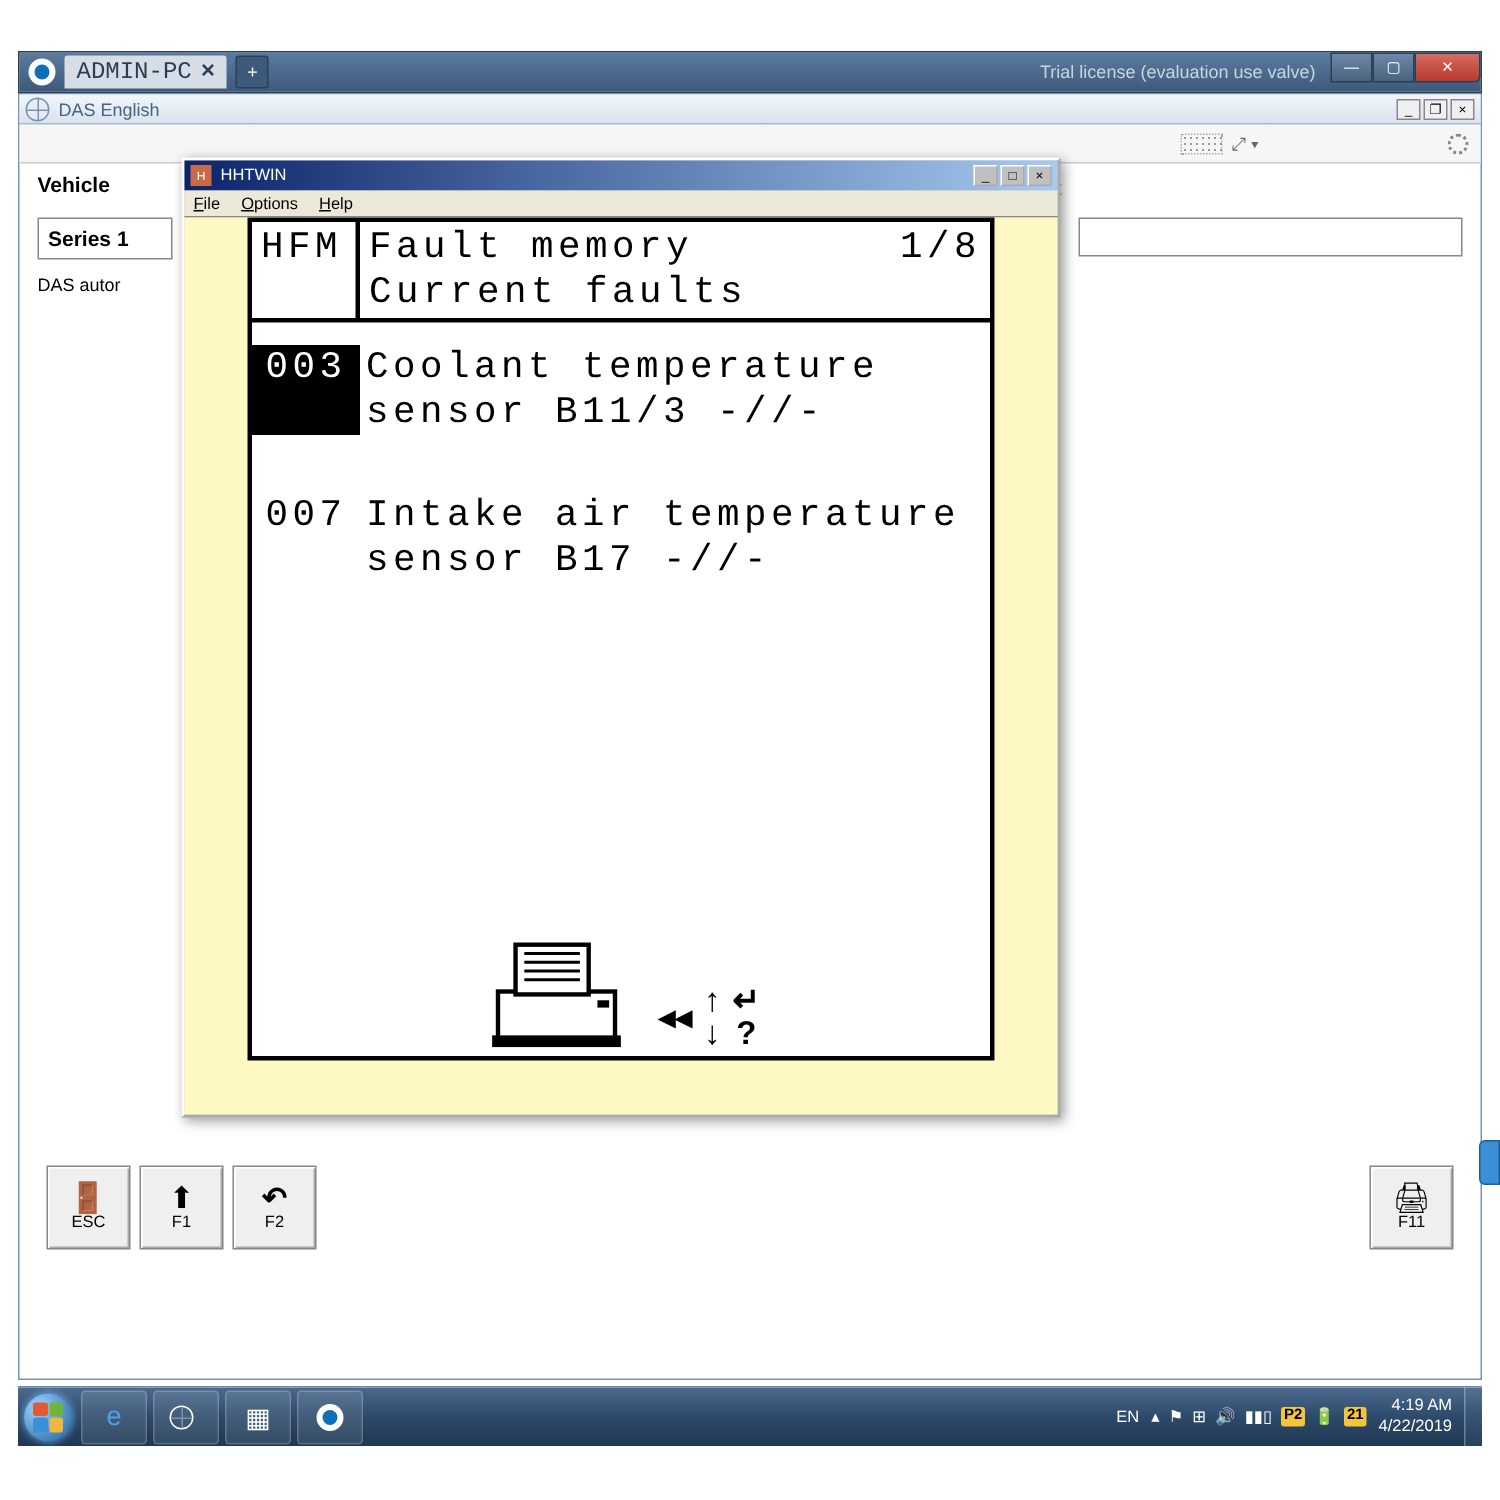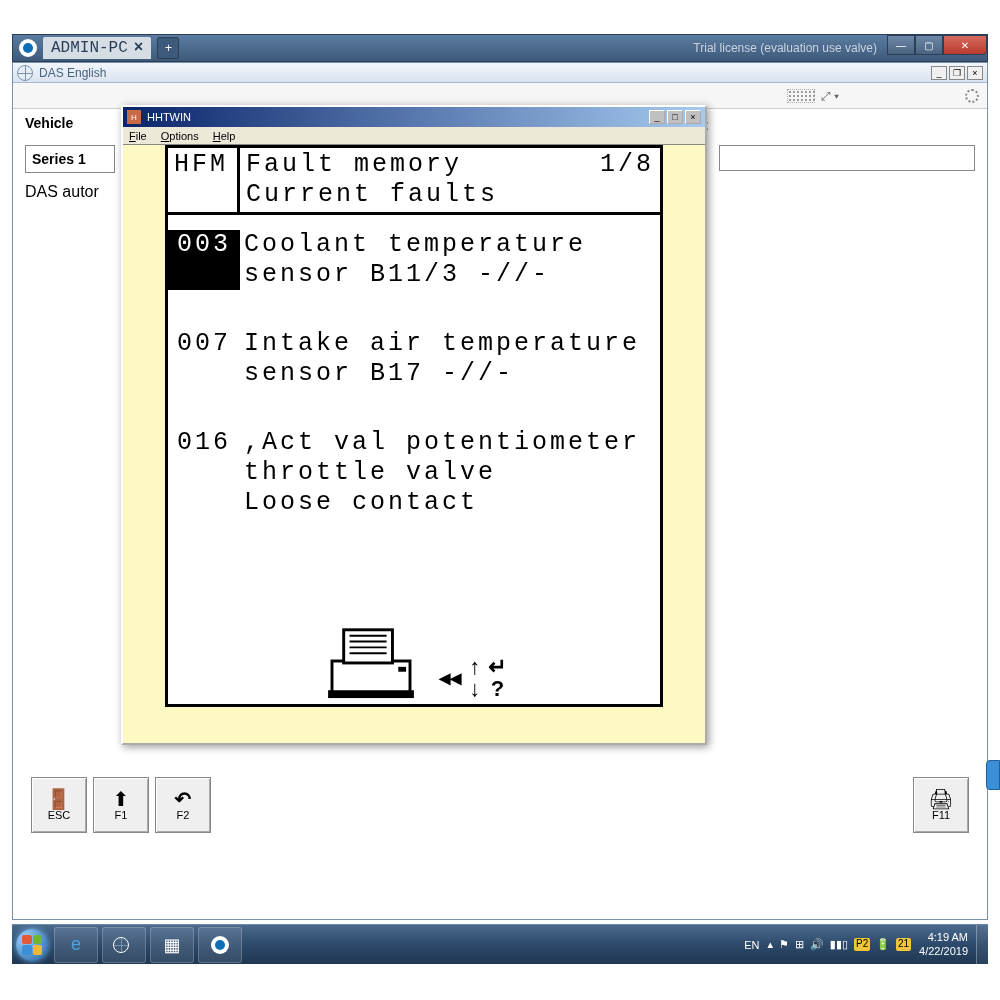--- a/index.html
+++ b/index.html
@@ -30,21 +30,21 @@
 
 .parent-toolbar { height: 26px; border-bottom: 1px solid #ccc; background: #f6f6f6; display: flex; align-items: center; justify-content: flex-end; padding-right: 8px; gap: 6px; }
 .grip { width: 28px; height: 14px; background-image: radial-gradient(#999 1px, transparent 1px); background-size: 4px 4px; border: 1px dotted #aaa; }
 .expand-icon { font-size: 12px; color: #666; cursor: pointer; }
 .gear-icon { width: 14px; height: 14px; border: 2px dotted #888; border-radius: 50%; margin-left: 120px; cursor: pointer; }
 
 .vehicle-label { position: absolute; left: 12px; top: 52px; font-weight: bold; font-size: 14px; }
 .series-box { position: absolute; left: 12px; top: 82px; width: 90px; height: 28px; background: #fff; border: 1px solid #888; display: flex; align-items: center; padding-left: 6px; font-size: 14px; overflow: hidden; font-weight: bold; }
 .right-field { position: absolute; left: 706px; top: 82px; right: 12px; height: 26px; border: 1px solid #888; background: #fff; }
 .right-letter { position: absolute; left: 690px; top: 54px; font-weight: bold; font-size: 14px; }
-.das-text { position: absolute; left: 12px; top: 120px; font-size: 16px; }
+.das-text { position: absolute; left: 12px; top: 120px; font-size: 12px; }
 
 
 .hhtwin { position: absolute; left: 108px; top: 42px; width: 586px; height: 640px; background: #c0c0c0; border: 2px outset #fff; box-shadow: 2px 2px 8px rgba(0,0,0,0.4); }
 .hhtwin-title { height: 20px; background: linear-gradient(to right, #0a246a, #a6caf0); color: #fff; display: flex; align-items: center; padding: 0 4px; font-size: 11px; }
 .hhtwin-title .app-icon { width: 14px; height: 14px; background: #c96a47; margin-right: 6px; display: flex; align-items: center; justify-content: center; font-size: 8px; color: #fff; }
 .hhtwin-title .title-btns { margin-left: auto; display: flex; gap: 2px; }
 .hhtwin-title .tbtn { width: 16px; height: 14px; background: #c0c0c0; border: 1px outset #fff; color: #000; font-size: 9px; display: flex; align-items: center; justify-content: center; cursor: pointer; font-family: Arial; }
 .hhtwin-menu { height: 18px; background: #ece9d8; display: flex; align-items: center; padding-left: 6px; gap: 14px; font-size: 11px; border-bottom: 1px solid #888; }
 .hhtwin-menu span { cursor: pointer; }
 .hhtwin-menu u { text-decoration: underline; }
@@ -78,21 +78,21 @@
 
 .taskbar { position: absolute; left: 12px; right: 12px; bottom: 36px; height: 40px; background: linear-gradient(to bottom, #4b6a8d 0%, #2d4a6b 50%, #1f3752 100%); border-top: 1px solid #6a89ad; display: flex; align-items: center; }
 .start-orb { width: 40px; height: 40px; display: flex; align-items: center; justify-content: center; cursor: pointer; }
 .start-orb .orb { width: 32px; height: 32px; border-radius: 50%; background: radial-gradient(circle at 30% 30%, #9fd4ff, #1a5f9e); box-shadow: 0 0 6px rgba(120,200,255,0.8); display: grid; grid-template-columns: 1fr 1fr; grid-template-rows: 1fr 1fr; padding: 6px; gap: 1px; }
 .orb > div { border-radius: 2px; }
 .orb .r { background: #e05a3a; } .orb .g { background: #6fb536; } .orb .b { background: #3a8fd6; } .orb .y { background: #f0b83a; }
 .task-btn { width: 44px; height: 36px; margin: 0 2px; background: rgba(255,255,255,0.1); border: 1px solid rgba(255,255,255,0.2); border-radius: 3px; display: flex; align-items: center; justify-content: center; font-size: 18px; color: #fff; cursor: pointer; }
 .tray { margin-left: auto; display: flex; align-items: center; gap: 8px; padding-right: 8px; color: #fff; font-size: 11px; }
 .tray .lang { font-size: 11px; }
 .tray .icons { display: flex; gap: 6px; font-size: 11px; }
-.tray .badge { background: #f2c53c; color: #000; font-weight: normal; padding: 0 2px; border-radius: 2px; font-size: 10px; }
+.tray .badge { background: #f2c53c; color: #000; font-weight: bold; padding: 0 2px; border-radius: 2px; font-size: 10px; }
 .clock { text-align: right; line-height: 1.2; }
 .show-desktop { width: 12px; height: 40px; border-left: 1px solid rgba(255,255,255,0.3); background: rgba(255,255,255,0.05); cursor: pointer; }
 
 .white-bottom { position: absolute; left: 0; right: 0; bottom: 0; height: 36px; background: #fff; }
 .blue-peek { position: absolute; right: 0; top: 760px; width: 14px; height: 30px; background: #3a8fd6; border-radius: 4px 0 0 4px; border: 1px solid #1a5f9e; }
 </style>
 </head>
 <body>
 
 <div class="outer-titlebar">
@@ -170,28 +170,20 @@
             </div>
             <div style="height: 28px;"></div>
             <div class="fault-row">
               <div class="fault-code">007</div>
               <div class="fault-desc">
                 <div>Intake air temperature</div>
                 <div>sensor B17 -//-</div>
               </div>
             </div>
             <div style="height: 28px;"></div>
-            <div class="fault-row">
-              <div class="fault-code">016</div>
-              <div class="fault-desc">
-                <div>,Act val potentiometer</div>
-                <div>throttle valve</div>
-                <div>Loose contact</div>
-              </div>
-            </div>
           </div>
         <div class="lcd-footer">
           <div class="printer-icon">
             <svg viewBox="0 0 100 80">
               <rect x="10" y="40" width="80" height="34" fill="#fff" stroke="#000" stroke-width="3"></rect>
               <rect x="22" y="8" width="50" height="34" fill="#fff" stroke="#000" stroke-width="3"></rect>
               <line x1="28" y1="14" x2="66" y2="14" stroke="#000" stroke-width="2"></line>
               <line x1="28" y1="20" x2="66" y2="20" stroke="#000" stroke-width="2"></line>
               <line x1="28" y1="26" x2="66" y2="26" stroke="#000" stroke-width="2"></line>
               <line x1="28" y1="32" x2="66" y2="32" stroke="#000" stroke-width="2"></line>

